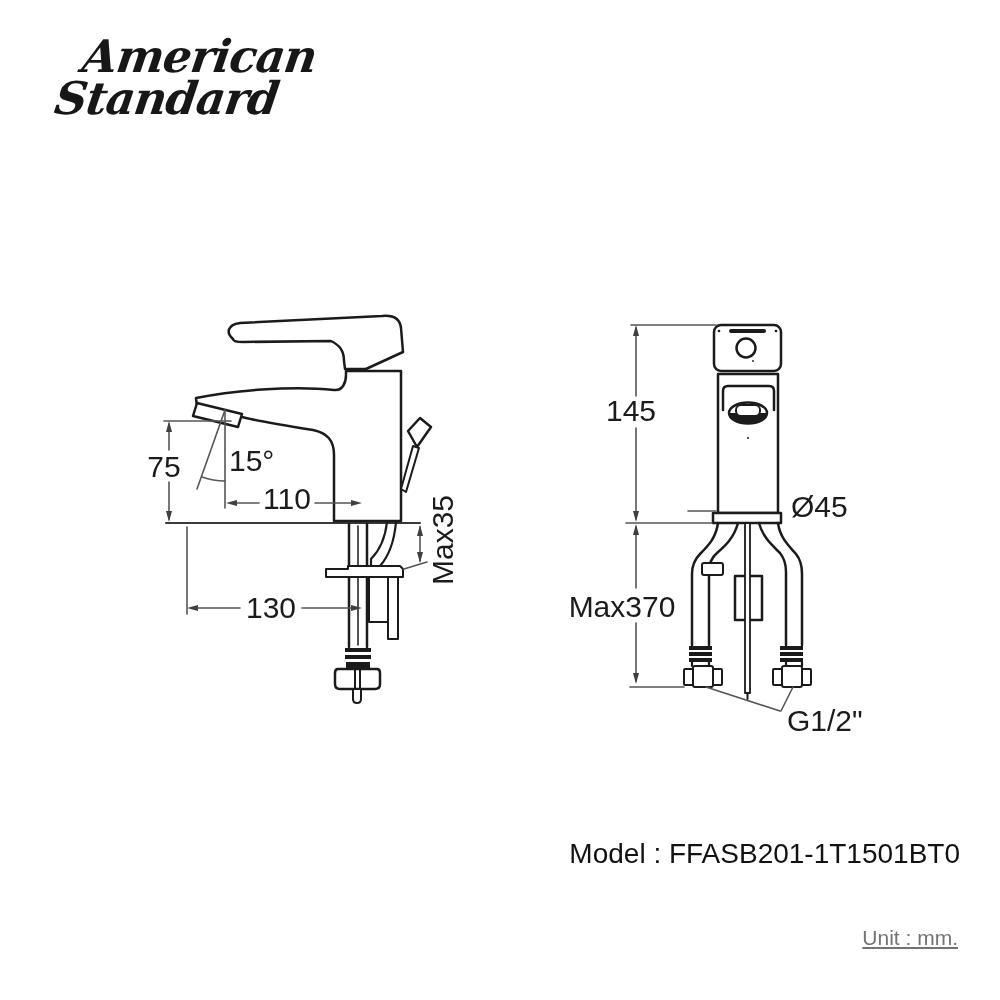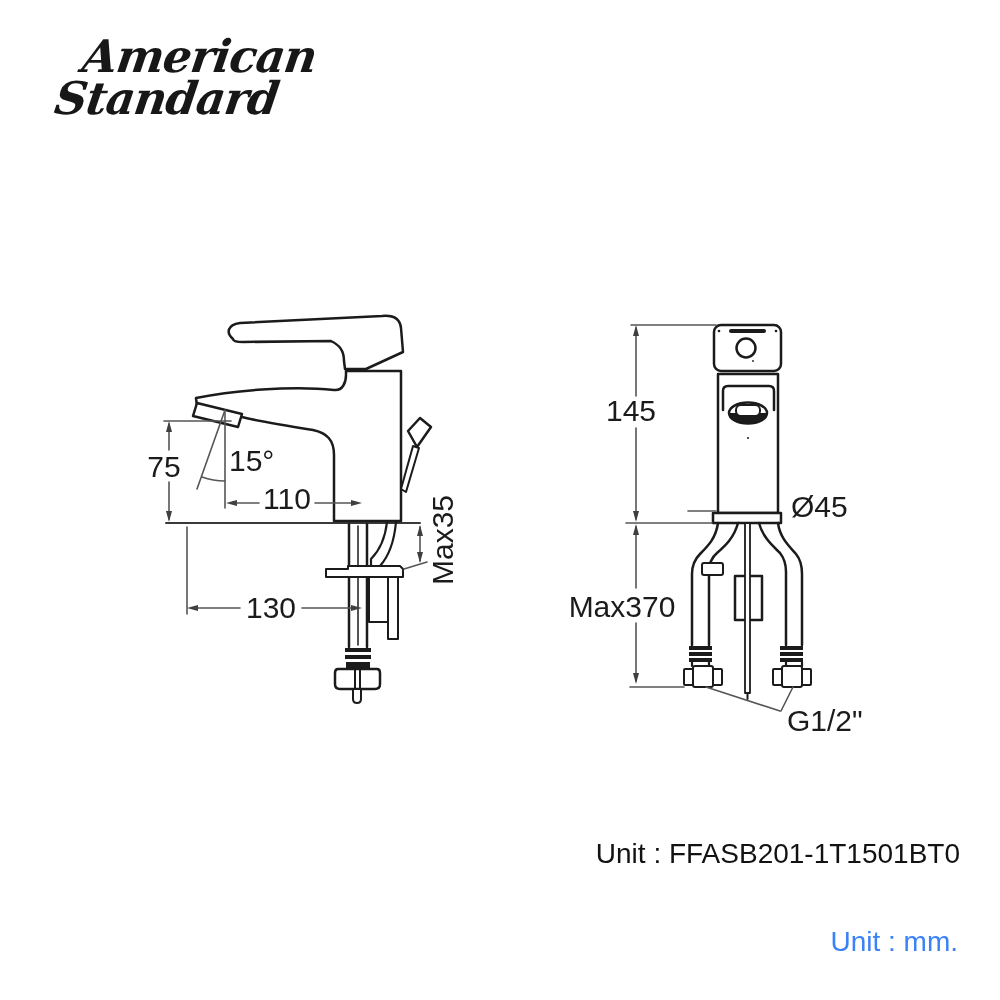--- a/index.html
+++ b/index.html
@@ -3,21 +3,21 @@
 <meta charset="utf-8">
 <style>
   html,body{margin:0;padding:0;background:#fff;}
   .page{position:relative;width:1000px;height:1000px;background:#fff;overflow:hidden;
         font-family:"Liberation Sans",sans-serif;}
   .logo{position:absolute;left:58px;top:36px;font-family:"DejaVu Serif",serif;
         font-style:italic;font-weight:700;font-size:45px;line-height:0.93;
         color:#171717;transform:skewX(-8deg);letter-spacing:-1px;white-space:nowrap;}
   .logo .l1{margin-left:22px;}
   .footer-model{position:absolute;right:40px;top:838px;font-size:28px;color:#121212;}
-  .footer-unit{position:absolute;right:42px;top:926px;font-size:28px;color:#3b82f6;}
+  .footer-unit{position:absolute;right:42px;top:926px;font-size:21px;color:#737373;text-decoration:underline;}
   svg{position:absolute;left:0;top:0;}
   svg text{font-family:"Liberation Sans",sans-serif;font-size:30px;fill:#1b1b1b;}
   .ink{stroke:#1b1b1b;stroke-width:2.5;fill:#ffffff;stroke-linejoin:round;stroke-linecap:round;}
   .ink-n{stroke:#1b1b1b;stroke-width:2.5;fill:none;stroke-linejoin:round;stroke-linecap:round;}
   .ink-t{stroke:#1b1b1b;stroke-width:2;fill:#ffffff;stroke-linejoin:round;}
   .fill{fill:#1b1b1b;stroke:none;}
   .dim{stroke:#565656;stroke-width:1.6;fill:none;stroke-linecap:round;}
   .arr{fill:#3f3f3f;stroke:none;}
 </style>
 </head>
@@ -160,15 +160,15 @@
 
       <line class="dim" x1="688" y1="511" x2="716" y2="511"></line>
       <text x="791" y="517" text-anchor="start">Ø45</text>
 
       <line class="dim" x1="706" y1="687" x2="780" y2="711"></line>
       <line class="dim" x1="793" y1="687" x2="781" y2="711"></line>
       <text x="787" y="731" text-anchor="start">G1/2"</text>
     </g>
   </svg>
 
-  <div class="footer-model">Unit : FFASB201-1T1501BT0</div>
+  <div class="footer-model">Model : FFASB201-1T1501BT0</div>
   <div class="footer-unit">Unit : mm.</div>
 </div>
 
 </body></html>

